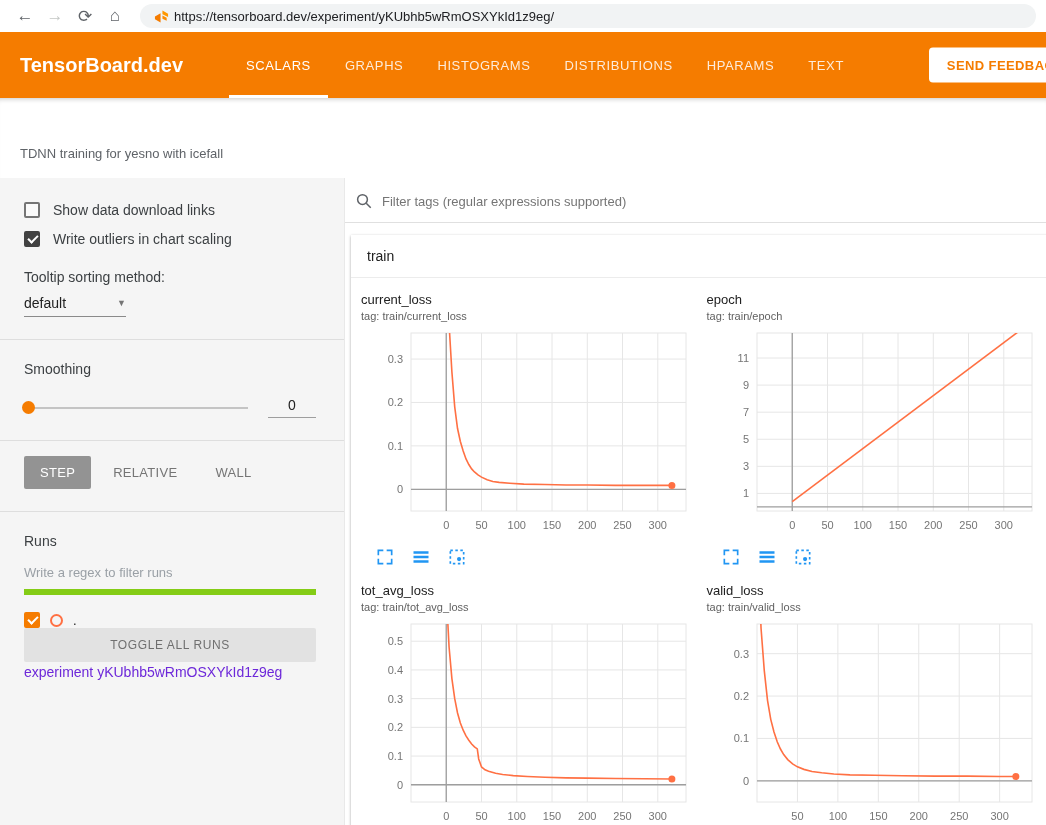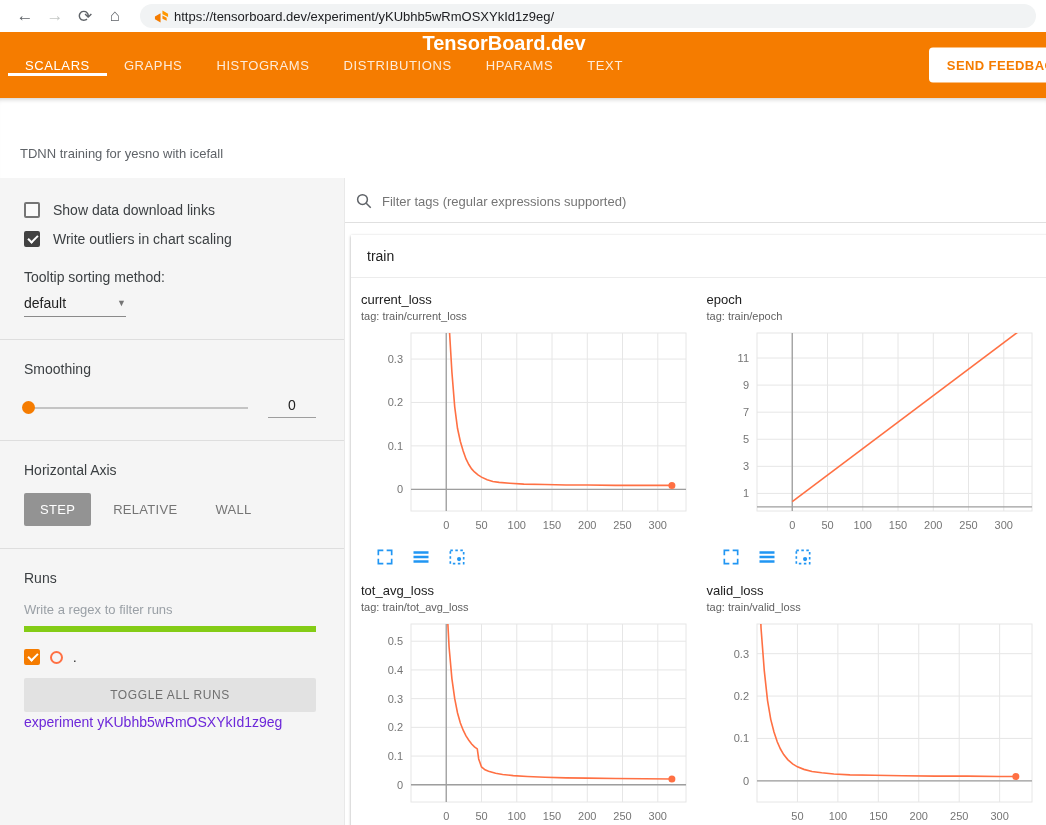--- a/index.html
+++ b/index.html
@@ -7,21 +7,21 @@
     width: 1046px; height: 825px; overflow: hidden; position: relative;
     font-family: "Liberation Sans", sans-serif; background: #fff;
   }
   
   .browser-bar { height: 32px; display: flex; align-items: center; background: #fff; padding: 0 10px; }
   .nav-btn { width: 30px; text-align: center; font-size: 17px; color: #5f6368; cursor: pointer; user-select: none; }
   .nav-btn.disabled { color: #c4c7c5; }
   .addr { flex: 1; height: 24px; background: #f1f3f4; border-radius: 13px; display: flex; align-items: center; padding: 0 14px; gap: 5px; margin-left: 10px; }
   .addr-url { font-size: 13px; color: #202124; }
   
-  .app-header { height: 66px; background: #f57c00; display: flex; align-items: stretch; padding-left: 8px; position: relative; flex-direction: column; }
+  .app-header { height: 66px; background: #f57c00; display: flex; align-items: stretch; padding-left: 20px; position: relative; }
   .brand { color: #fff; font-size: 20px; font-weight: bold; margin-right: 46px; align-self: center; }
   .tabs { display: flex; align-items: stretch; }
   .tab { display: flex; align-items: center; padding: 3px 17px 0 17px; color: rgba(255,255,255,0.85); font-size: 13px; letter-spacing: 0.6px; border-bottom: 3px solid transparent; cursor: pointer; }
   .tab.active { color: #fff; border-bottom-color: #fff; }
   .feedback-btn { position: absolute; right: -36px; top: 50%; transform: translateY(-50%); background: #fff; color: #f57c00; font-size: 13px; font-weight: bold; letter-spacing: 0.4px; padding: 10px 18px; border-radius: 4px; border: none; cursor: pointer; font-family: inherit; }
   
   .subheader { height: 80px; background: #fff; display: flex; align-items: flex-end; padding: 0 0 17px 20px; box-shadow: inset 0 5px 5px -4px rgba(0,0,0,0.22); }
   .exp-title { font-size: 13px; color: #5f6368; }
   
   .content { display: flex; height: 647px; }
@@ -46,21 +46,21 @@
   .slider-knob { position: absolute; left: -2px; top: -6px; width: 13px; height: 13px; border-radius: 50%; background: #f57c00; cursor: pointer; }
   .smooth-val { width: 48px; border: none; border-bottom: 1px solid #9e9e9e; background: transparent; font-size: 14px; color: #212121; text-align: center; padding-bottom: 4px; outline: none; font-family: inherit; }
   .axis-row { display: flex; align-items: center; gap: 6px; margin-top: 15px; }
   .axis-btn { font-size: 13px; letter-spacing: 0.3px; padding: 9px 16px; border: none; background: transparent; color: #757575; border-radius: 2px; cursor: pointer; font-family: inherit; }
   .axis-btn.selected { background: #939393; color: #fff; }
   .runs-filter { width: 100%; border: none; border-bottom: 6px solid #84cc16; background: transparent; font-size: 13px; color: #212121; padding: 0 0 9px 0; margin-top: 16px; outline: none; font-family: inherit; }
   .runs-filter::placeholder { color: #9aa0a6; }
   .run-row { display: flex; align-items: center; gap: 10px; margin-top: 17px; }
   .run-circle { width: 13px; height: 13px; border-radius: 50%; border: 2px solid #ff7043; flex: none; }
   .run-name { font-size: 13px; color: #212121; }
-  .toggle-btn { width: 100%; margin-top: 13px; background: #e2e2e2; border: none; color: #6f6f6f; font-size: 12px; letter-spacing: 0.6px; padding: 10px 8px; border-radius: 2px; cursor: pointer; font-family: inherit; }
+  .toggle-btn { width: 100%; background: #e2e2e2; border: none; color: #6f6f6f; font-size: 12px; letter-spacing: 0.6px; padding: 10px 8px; border-radius: 2px; cursor: pointer; font-family: inherit; }
   .caption { margin-top: 2px; font-size: 14px; color: #6d28d9; }
   
   .filter-row { display: flex; align-items: center; padding: 14px 10px 12px 10px; border-bottom: 1px solid #e0e0e0; }
   .filter-input { border: none; outline: none; background: transparent; flex: 1; font-size: 13px; color: #212121; margin-left: 9px; font-family: inherit; }
   .filter-input::placeholder { color: #757575; }
   .card { margin: 12px -4px 0 6px; background: #fff; box-shadow: 0 1px 3px rgba(0,0,0,0.25), 0 1px 2px rgba(0,0,0,0.12); }
   .card-header { padding: 13px 16px; font-size: 14px; color: #212121; border-bottom: 1px solid #ececec; cursor: pointer; }
   .charts-grid { display: grid; grid-template-columns: 1fr 1fr; padding: 10px 2px 20px 6px; row-gap: 8px; }
   .panel { padding: 4px 4px; }
   .panel-title { font-size: 13px; color: #212121; }
@@ -131,21 +131,20 @@
     <div class="section-label">Smoothing</div>
     <div class="slider-row">
       <div class="slider">
         <div class="slider-knob"></div>
       </div>
       <input class="smooth-val" value="0" style="">
     </div>
 
     <hr class="divider">
 
-    <div class="section-label">Horizontal Axis</div>
     <div class="axis-row">
       <button class="axis-btn selected">STEP</button>
       <button class="axis-btn">RELATIVE</button>
       <button class="axis-btn">WALL</button>
     </div>
 
     <hr class="divider">
 
     <div class="section-label">Runs</div>
     <input class="runs-filter" placeholder="Write a regex to filter runs" style="">

